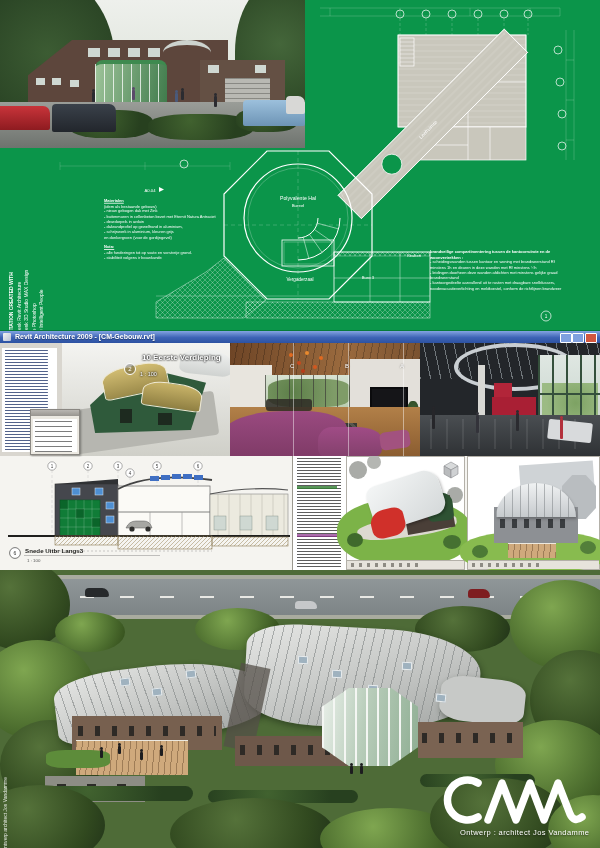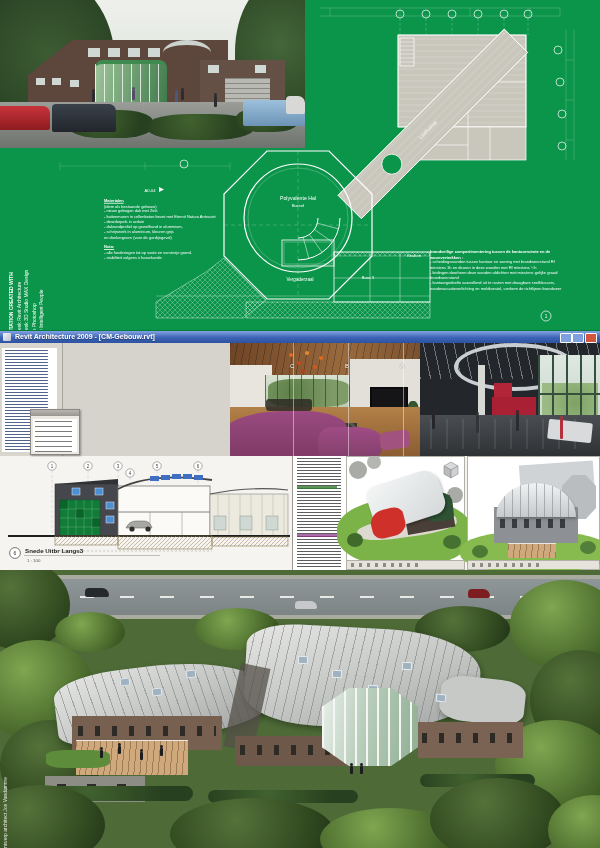--- a/index.html
+++ b/index.html
@@ -289,20 +289,32 @@
     </div>
     <div class="cadbody">
       <div class="browser">
         <div class="inner"></div>
       </div>
       <div class="dialog">
         <div class="dtitle"></div>
         <div class="drows"></div>
       </div>
 
+      <div class="cutaway">
+        <div class="cw" style="left:5px;top:58px;width:150px;height:44px;background:#b6b6b0;transform:rotate(-8deg);border-radius:4px;"></div>
+        <div class="cw" style="left:18px;top:16px;width:126px;height:74px;background:#2f5a3b;clip-path:polygon(8% 62%,42% 8%,100% 32%,88% 96%,12% 100%);"></div>
+        <div class="cw" style="left:40px;top:22px;width:64px;height:28px;background:linear-gradient(#d2bd72,#9b8a4a);transform:rotate(-12deg);border-radius:40% 40% 10% 10%;border:1px solid #efe9d2;"></div>
+        <div class="cw" style="left:80px;top:40px;width:58px;height:24px;background:linear-gradient(#c8b368,#8f7f42);transform:rotate(8deg);border-radius:40% 40% 10% 10%;border:1px solid #efe9d2;"></div>
+        <div class="cw" style="left:58px;top:66px;width:12px;height:14px;background:#1d2a1f;"></div>
+        <div class="cw" style="left:96px;top:70px;width:14px;height:12px;background:#1d2a1f;"></div>
+        <div class="cw" style="left:118px;top:6px;width:52px;height:26px;background:linear-gradient(#f2f3f2,#cfd2d0);border-radius:50% 50% 20% 20%;transform:rotate(6deg);"></div>
+        <div class="numbub" style="left:62px;top:20px;">2</div>
+        <div class="viewlabel" style="left:80px;top:10px;font-size:8px;font-weight:bold;">10 Eerste Verdieping</div>
+        <div class="viewlabel" style="left:78px;top:28px;font-size:5.5px;">1 : 100</div>
+      </div>
 
       <div class="living">
         <div class="abs" style="left:0;top:0;width:190px;height:38px;background:linear-gradient(90deg,#6e4526,#9a6a3e 60%,#7a5230);"></div>
         <div class="abs" style="left:0;top:0;width:190px;height:38px;background:repeating-linear-gradient(100deg,rgba(0,0,0,.22) 0 1px,transparent 1px 7px);"></div>
         <div class="abs" style="left:0;top:22px;width:42px;height:64px;background:#e8e5de;"></div>
         <div class="abs" style="left:35px;top:32px;width:88px;height:46px;background:linear-gradient(#d8e2d2,#aec4a4);"></div>
         <div class="abs" style="left:38px;top:36px;width:82px;height:28px;background:radial-gradient(circle at 30% 50%,#5d7f49,#7f9c68 70%);border-radius:30%;"></div>
         <div class="abs" style="left:35px;top:32px;width:88px;height:46px;background:repeating-linear-gradient(90deg,rgba(60,60,55,.7) 0 1px,transparent 1px 12px);"></div>
         <div class="abs" style="left:120px;top:16px;width:70px;height:74px;background:#e3e0da;"></div>
         <div class="abs" style="left:140px;top:44px;width:34px;height:20px;background:#151518;border:2px solid #0b0b0d;"></div>
@@ -539,16 +551,25 @@
     <div class="hedge" style="left:18px;top:216px;width:175px;height:15px;border-radius:8px;"></div>
     <div class="hedge" style="left:208px;top:220px;width:150px;height:13px;border-radius:8px;"></div>
     <div class="hedge" style="left:420px;top:204px;width:115px;height:13px;border-radius:8px;"></div>
 
     <div class="tree tree-dark" style="left:-25px;top:215px;width:130px;height:80px;"></div>
     <div class="tree tree-dark" style="left:170px;top:228px;width:165px;height:72px;"></div>
     <div class="tree" style="left:320px;top:238px;width:140px;height:62px;"></div>
     <div class="tree tree-dark" style="left:430px;top:208px;width:135px;height:82px;"></div>
     <div class="tree" style="left:548px;top:225px;width:90px;height:70px;"></div>
 
+    <div class="logoblk">
+      <svg width="160" height="56" viewBox="0 0 160 56">
+        <g fill="none" stroke="#fff" stroke-width="7.5" stroke-linecap="round" stroke-linejoin="round">
+          <path d="M46,13 A20,20 0 1 0 46,47"></path>
+          <path d="M56,50 L70,13 L84,50 L98,13 L112,50 L126,13 L138,44 Q142,53 150,47"></path>
+        </g>
+      </svg>
+      <div class="logocredit">Ontwerp : architect Jos Vandamme</div>
+    </div>
 
     <div class="sidecredit">Ontwerp architect Jos Vandamme</div>
   </div>
 </div>
 
 </body></html>

